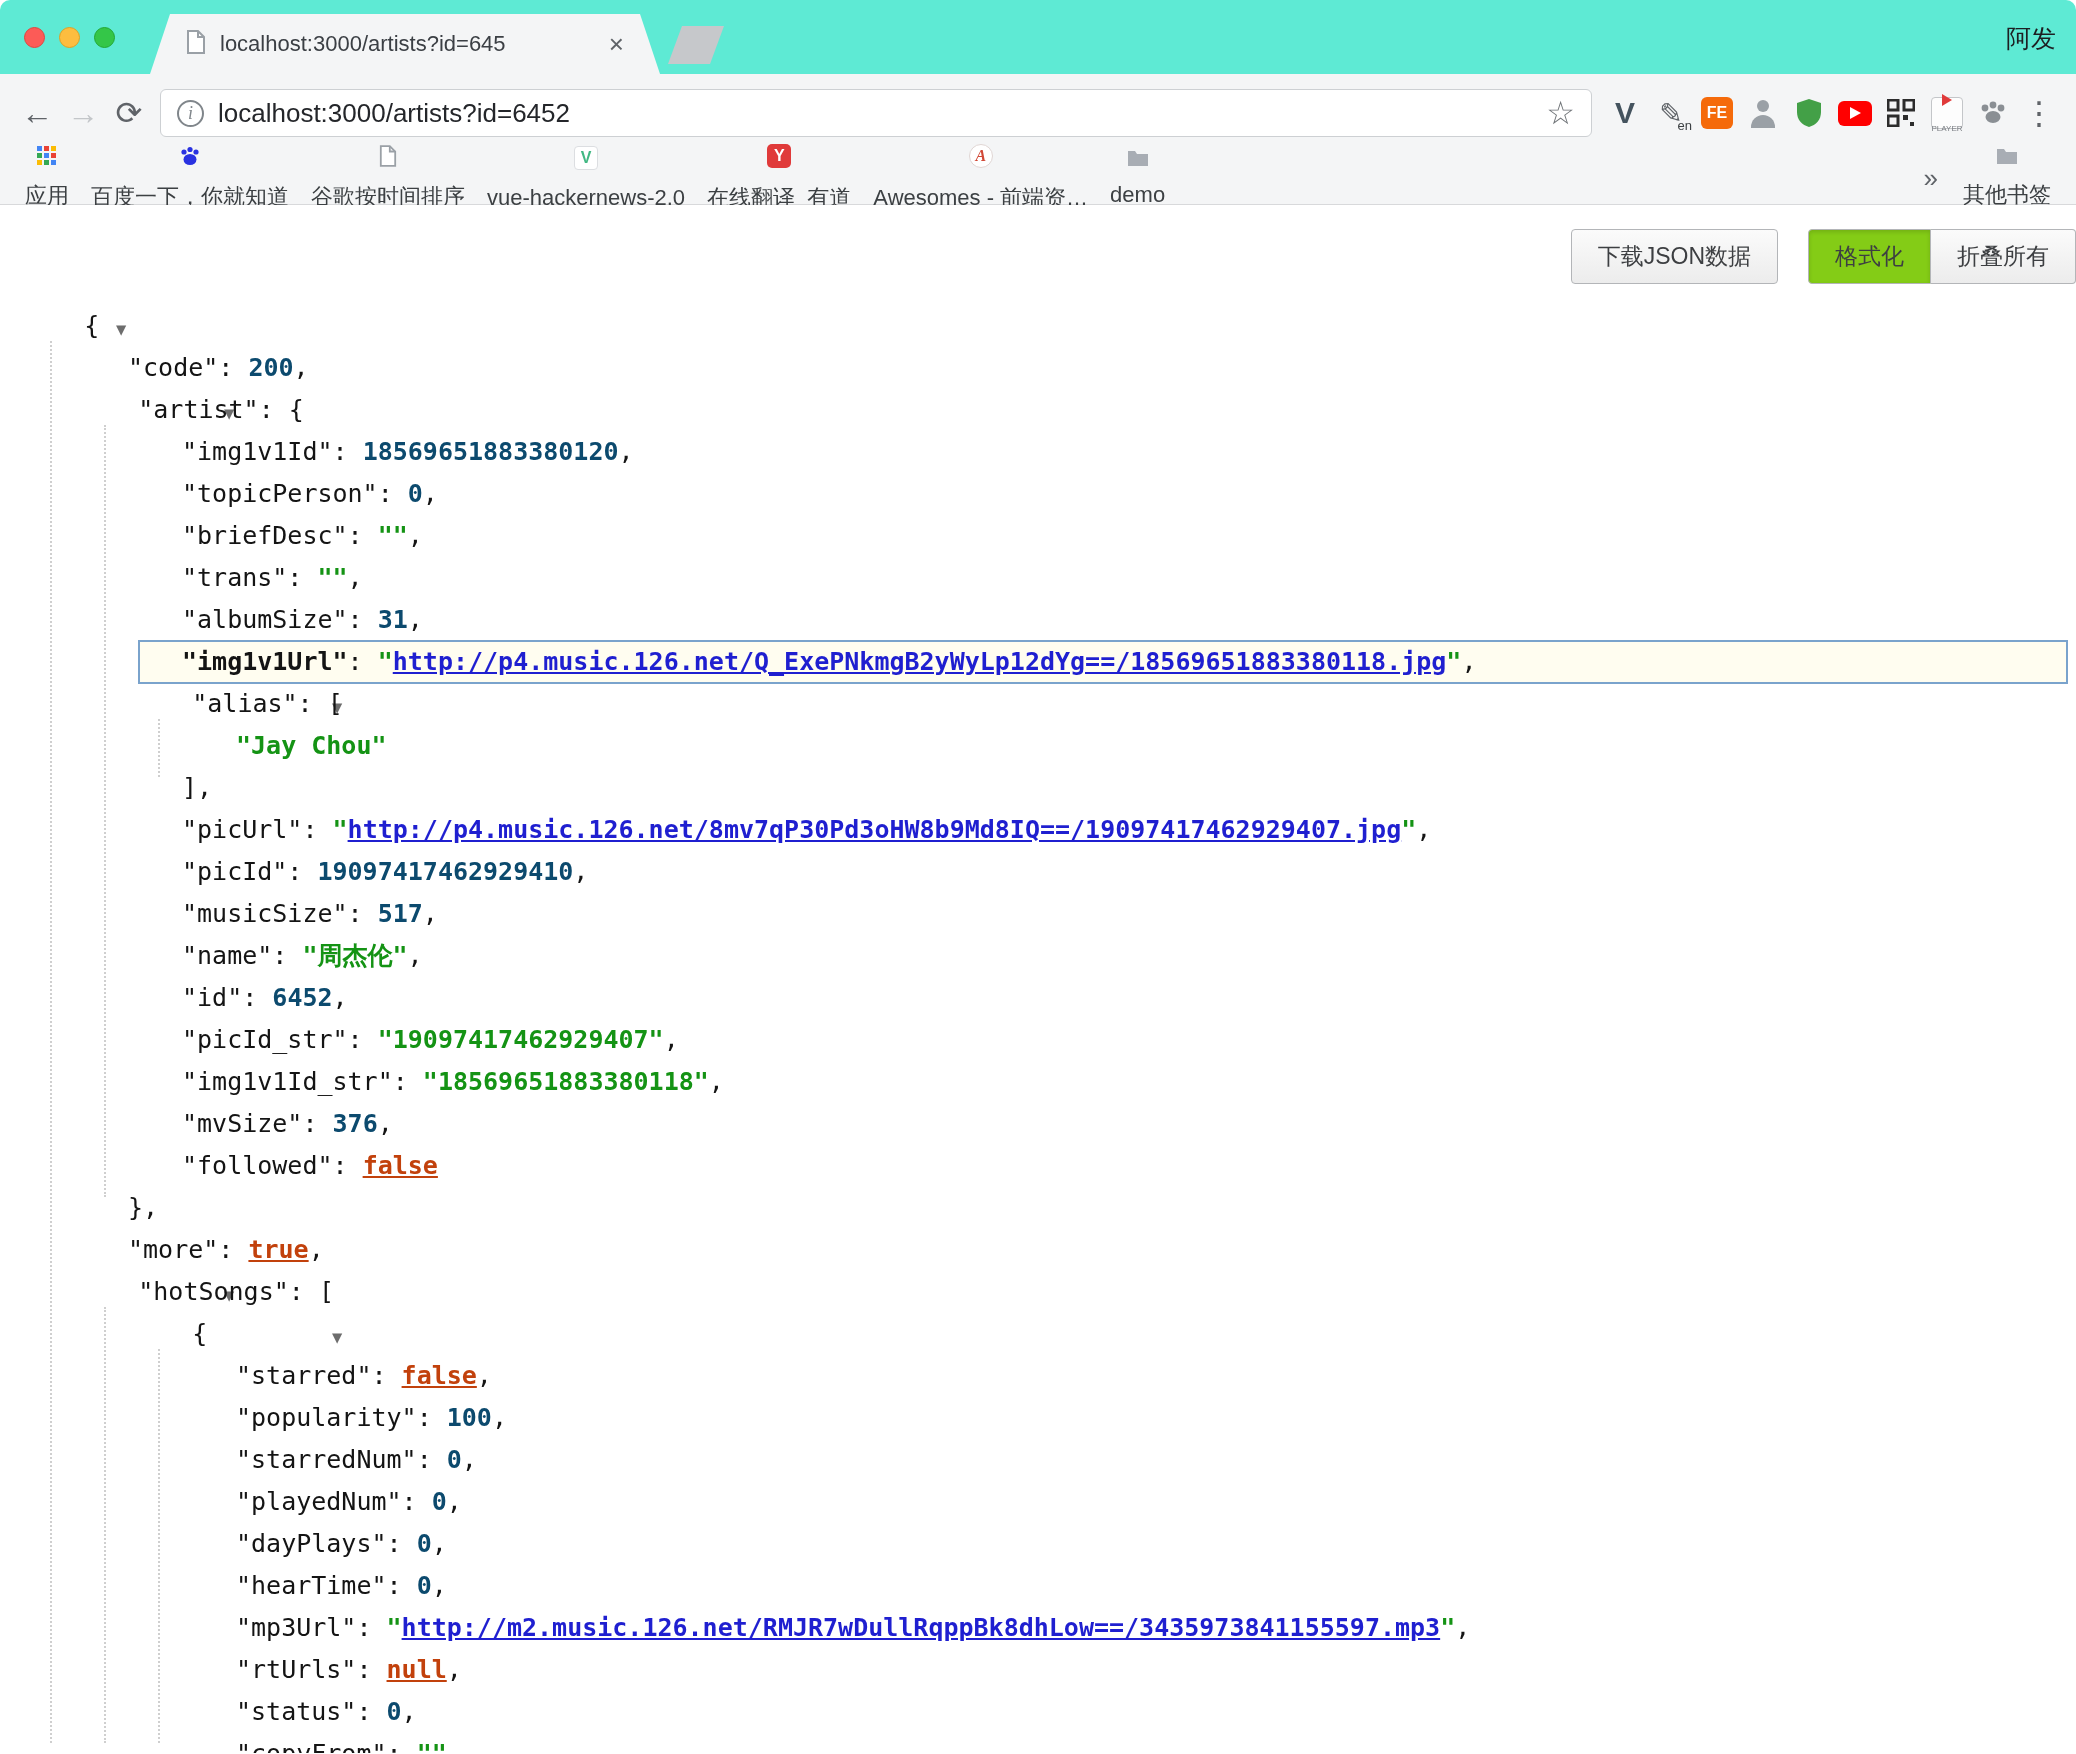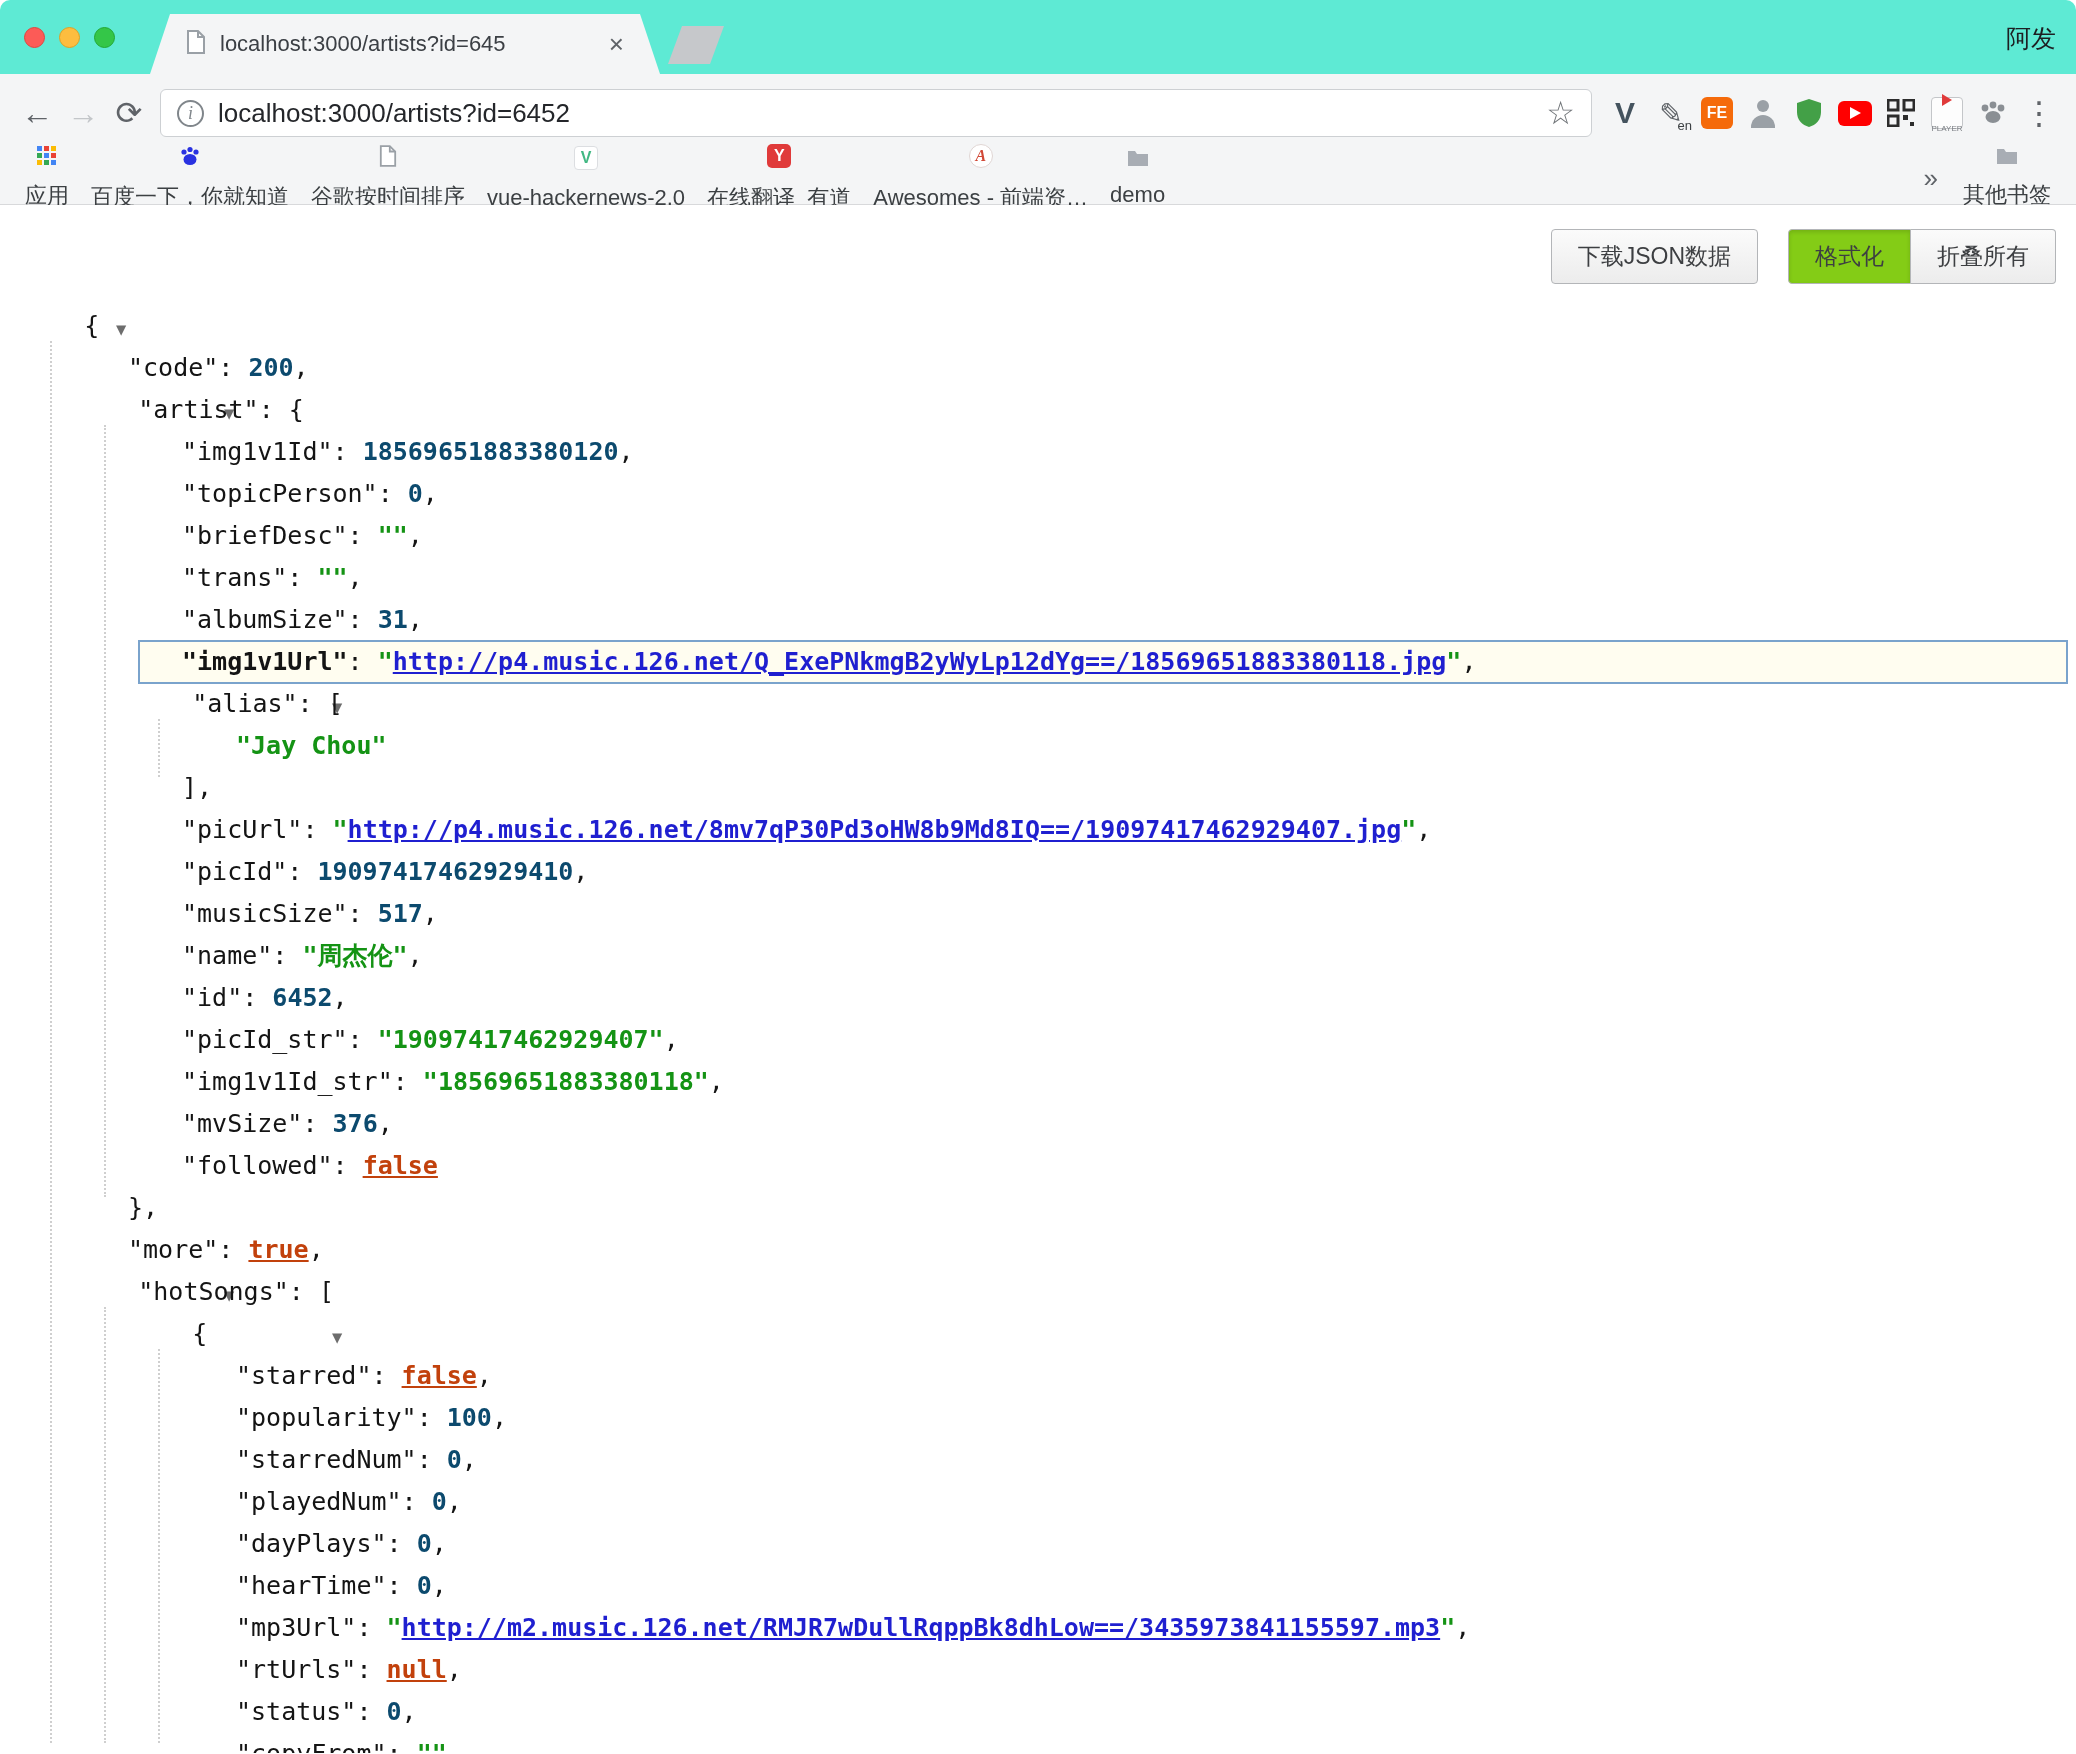--- a/index.html
+++ b/index.html
@@ -62,21 +62,21 @@
   .vue-badge { width:24px; height:24px; border:1px solid #dcdee1; border-radius:4px; background:#fff;
     color:#42b883; font-weight:bold; font-size:16px; display:flex; align-items:center; justify-content:center; }
   .youdao-badge { width:24px; height:24px; border-radius:5px; background:#e03a3a; color:#fff;
     font-weight:bold; font-size:16px; display:flex; align-items:center; justify-content:center; }
   .awesomes-badge { width:24px; height:24px; border-radius:50%; background:#fff; border:1px solid #e0d6d4;
     color:#d14836; font-weight:bold; font-size:16px; font-family:"Liberation Serif", serif;
     display:flex; align-items:center; justify-content:center; font-style:italic; }
 
   
   .content { position:relative; background:#fff; height:1548px; overflow:hidden; }
-  .jtoolbar { position:absolute; top:24px; right:20px; display:flex; align-items:center; z-index:5; }
+  .jtoolbar { position:absolute; top:24px; right:0; display:flex; align-items:center; z-index:5; }
   .btn { font-size:23px; color:#3d3f42; padding:11px 26px; border:1px solid #b3b5b8;
     background:linear-gradient(#fbfbfb,#ececec); cursor:pointer; font-family:"Liberation Sans", sans-serif; }
   .btn.download { border-radius:4px; margin-right:30px; }
   .seg { display:flex; }
   .seg .btn:first-child { border-radius:4px 0 0 4px; }
   .seg .btn:last-child { border-radius:0 4px 4px 0; border-left:none; }
   .btn.active { background:#84cc16; box-shadow:inset 0 2px 4px rgba(0,0,0,.14); }
 
   .json { position:absolute; top:100px; left:0; right:0; font-family:"DejaVu Sans Mono", monospace;
     font-size:25px; }

